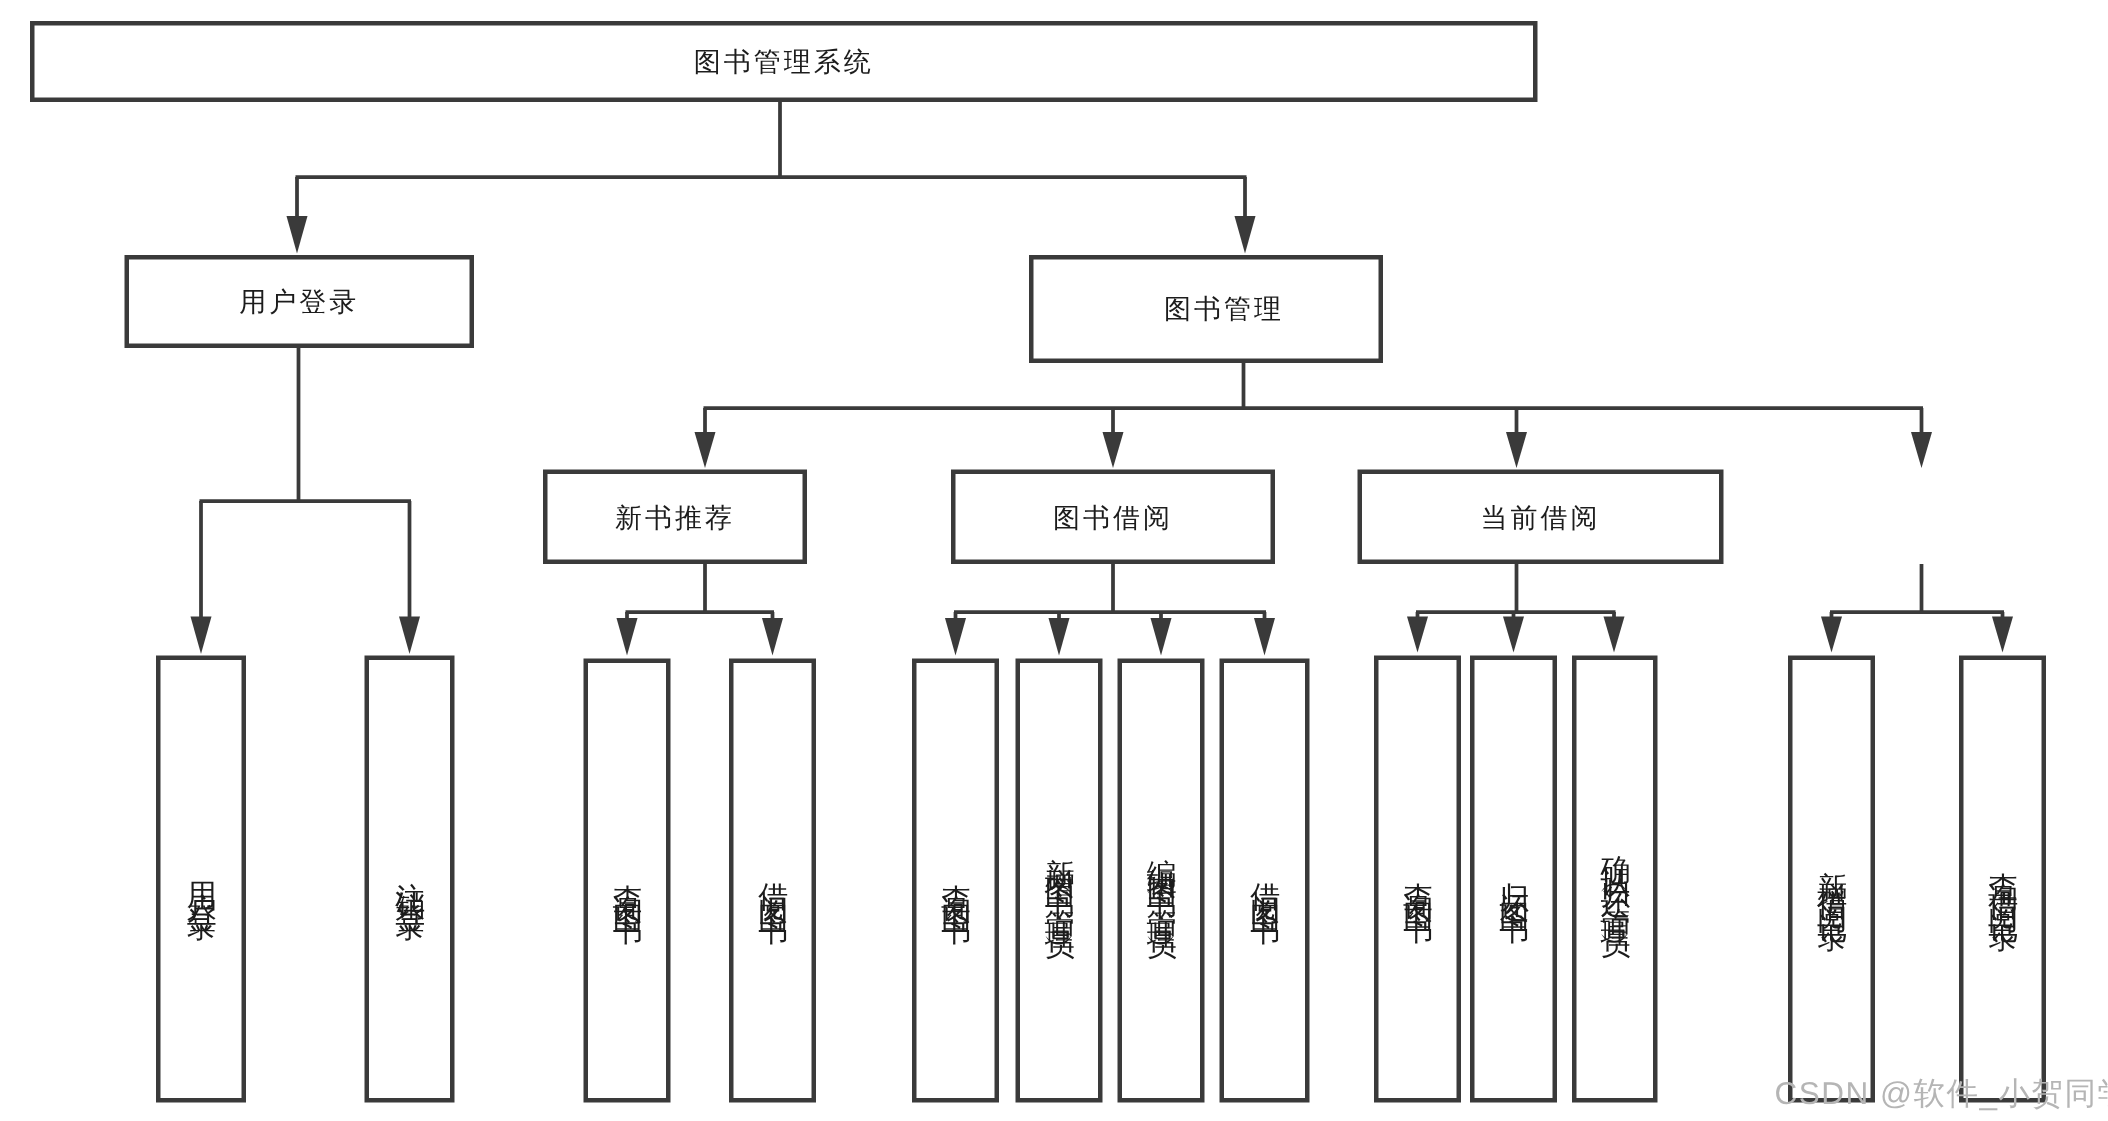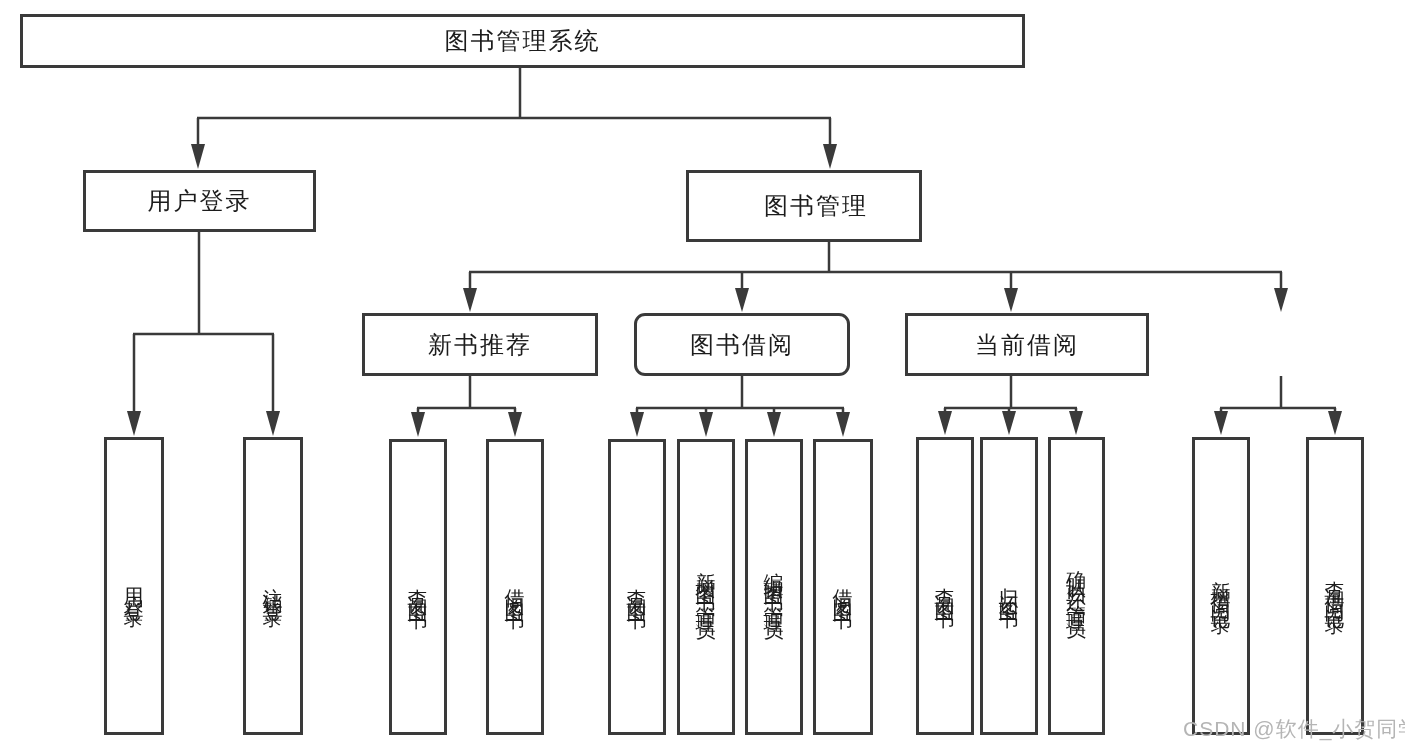--- a/index.html
+++ b/index.html
@@ -20,21 +20,21 @@
     pointer-events: none;
   }
   .hbox {
     position: absolute;
     box-sizing: border-box;
     border: 3px solid #3a3a3a;
     background: #ffffff;
     display: flex;
     align-items: center;
     justify-content: center;
-    font-size: 24px;
+    font-size: 18px;
     color: #1c1c1c;
     letter-spacing: 2px;
     white-space: nowrap;
   }
   .leaf {
     position: absolute;
     box-sizing: border-box;
     border: 3px solid #3a3a3a;
     background: #ffffff;
     display: flex;
@@ -142,24 +142,24 @@
     <span>图书管理系统</span>
   </div>
 
   <div class="hbox" style="left:83px; top:170px; width:233px; height:62px;">
     <span>用户登录</span>
   </div>
   <div class="hbox" style="left:686px; top:170px; width:236px; height:72px;padding-left:24px;">
     <span>图书管理</span>
   </div>
 
-  <div class="hbox" style="left:362px; top:313px; width:236px; height:63px;">
+  <div class="hbox" style="left:362px; top:313px; width:176px; height:63px;">
     <span>新书推荐</span>
   </div>
-  <div class="hbox" style="left:634px; top:313px; width:216px; height:63px;border-radius:11px;">
+  <div class="hbox" style="left:634px; top:313px; width:216px; height:63px;">
     <span>图书借阅</span>
   </div>
   <div class="hbox" style="left:905px; top:313px; width:244px; height:63px;">
     <span>当前借阅</span>
   </div>
 
   <div class="leaf" style="left:104px; top:437px; width:60px; height:298px;">
     <span class="vtext">用户登录</span>
   </div>
   <div class="leaf" style="left:243px; top:437px; width:60px; height:298px;">

